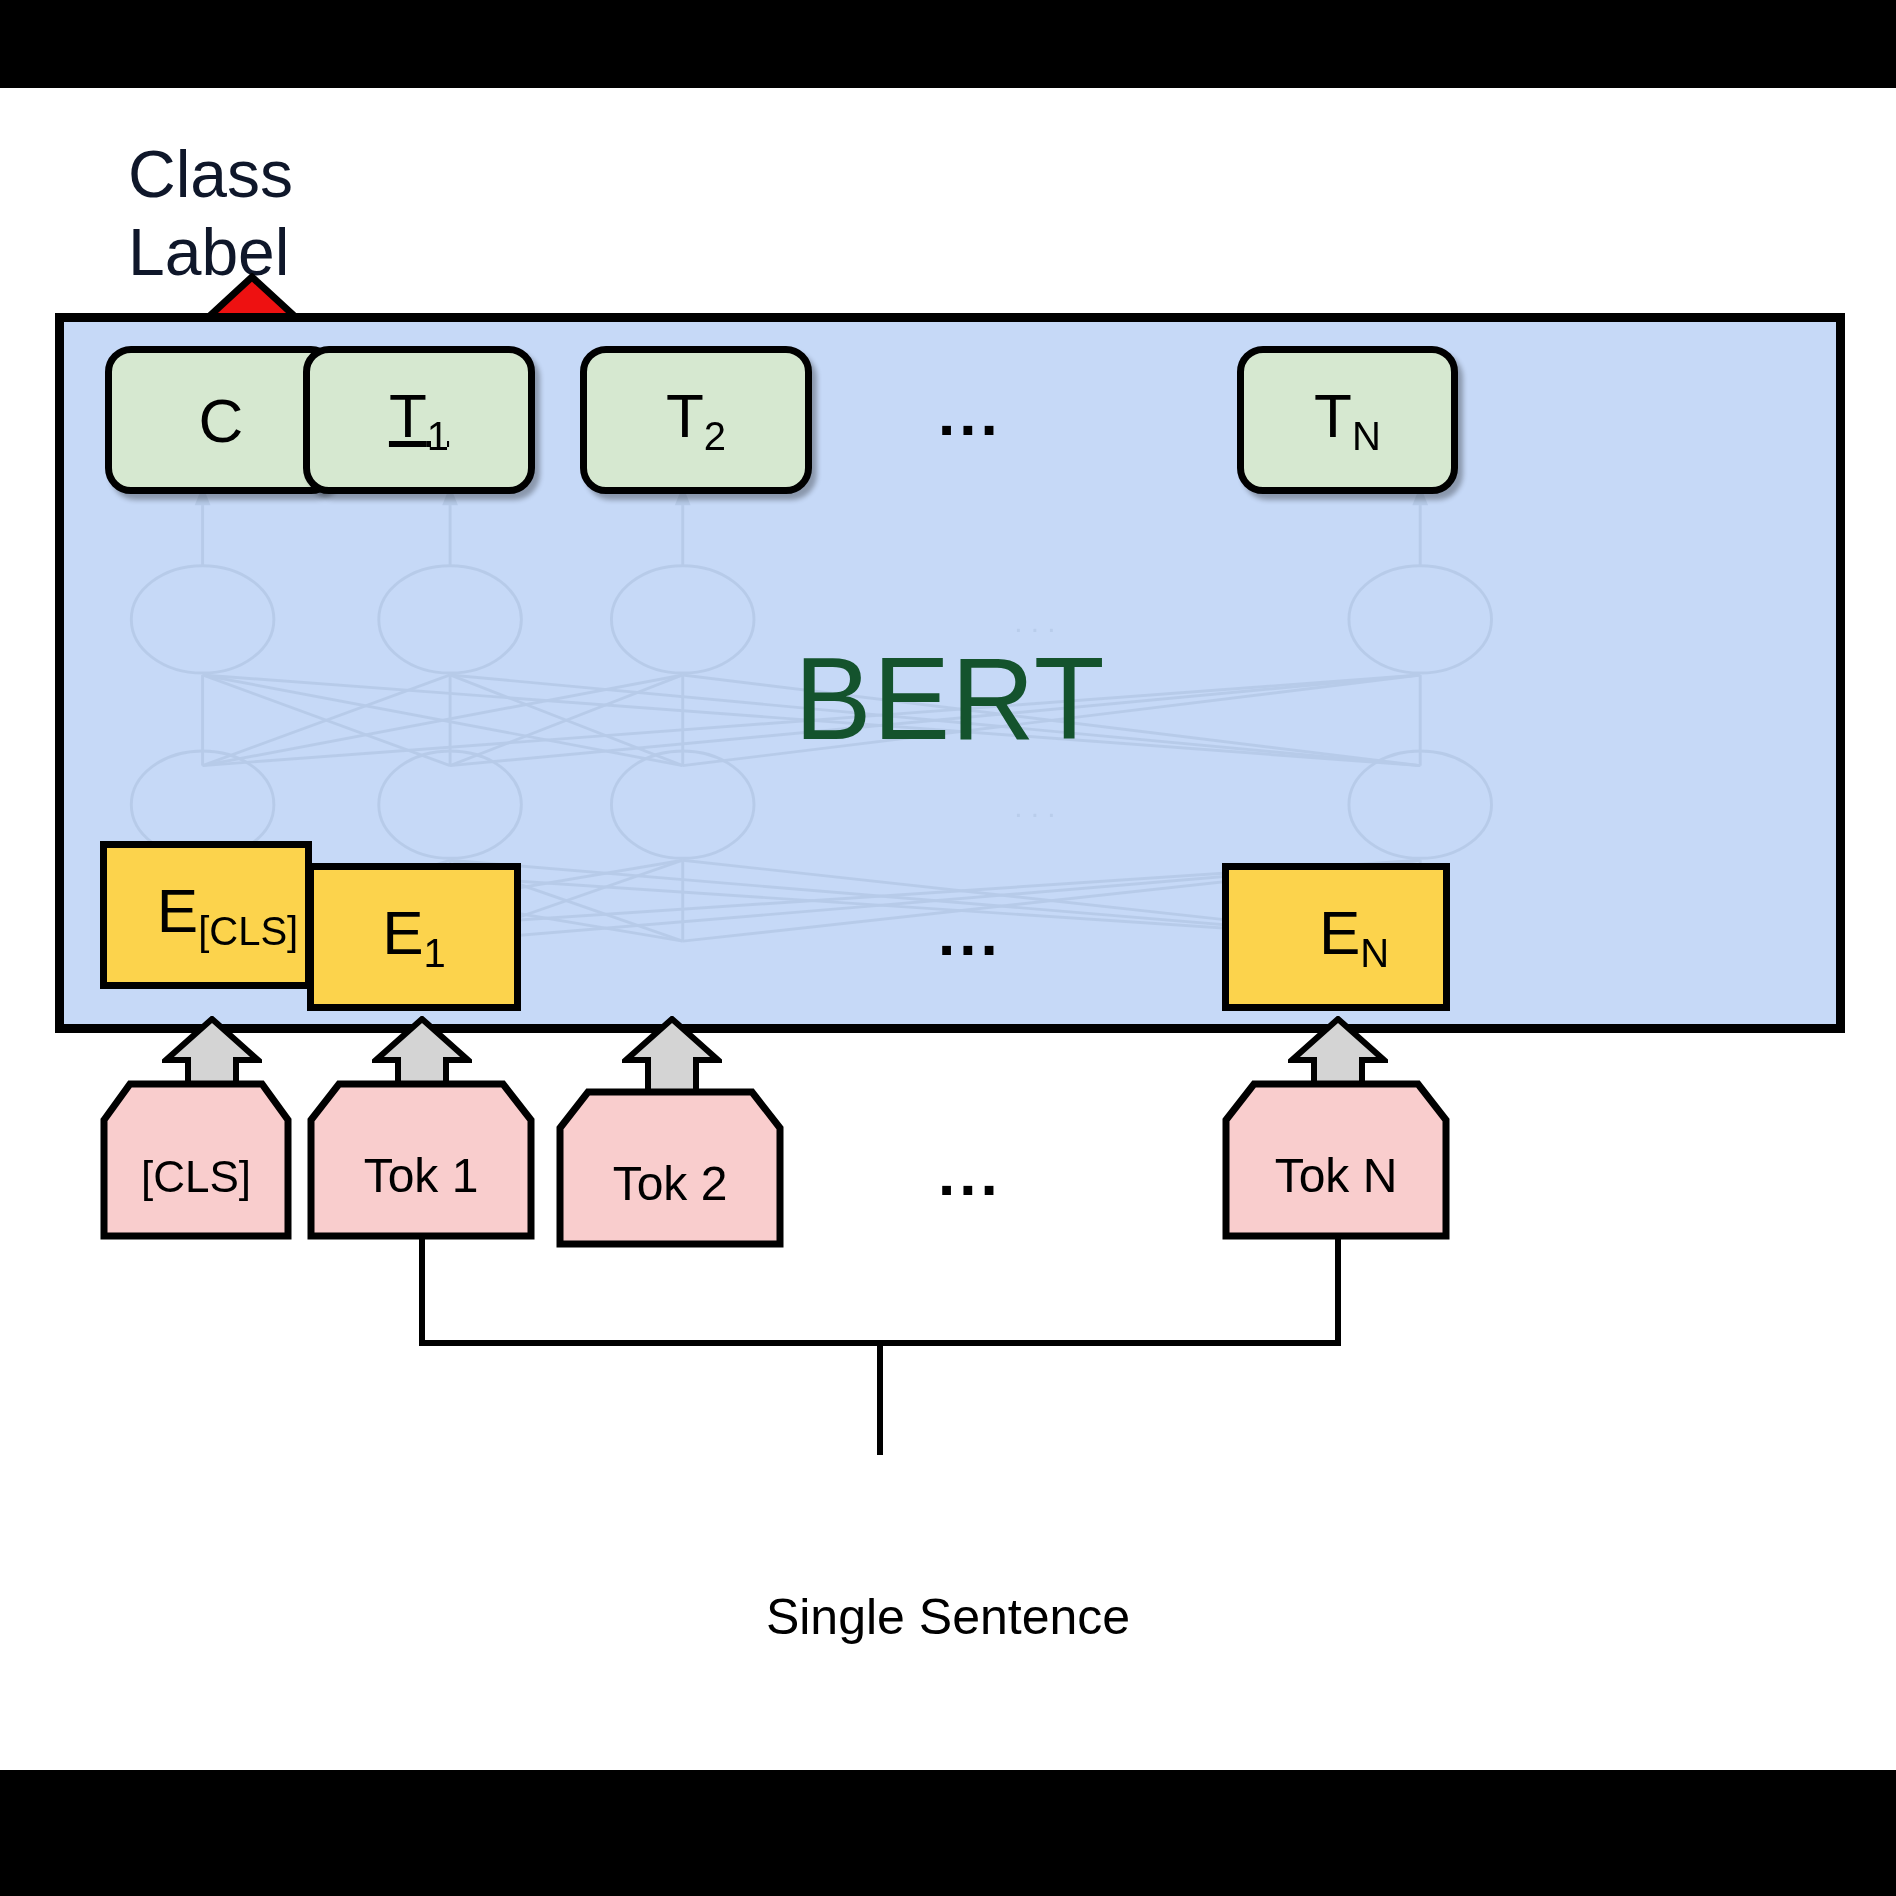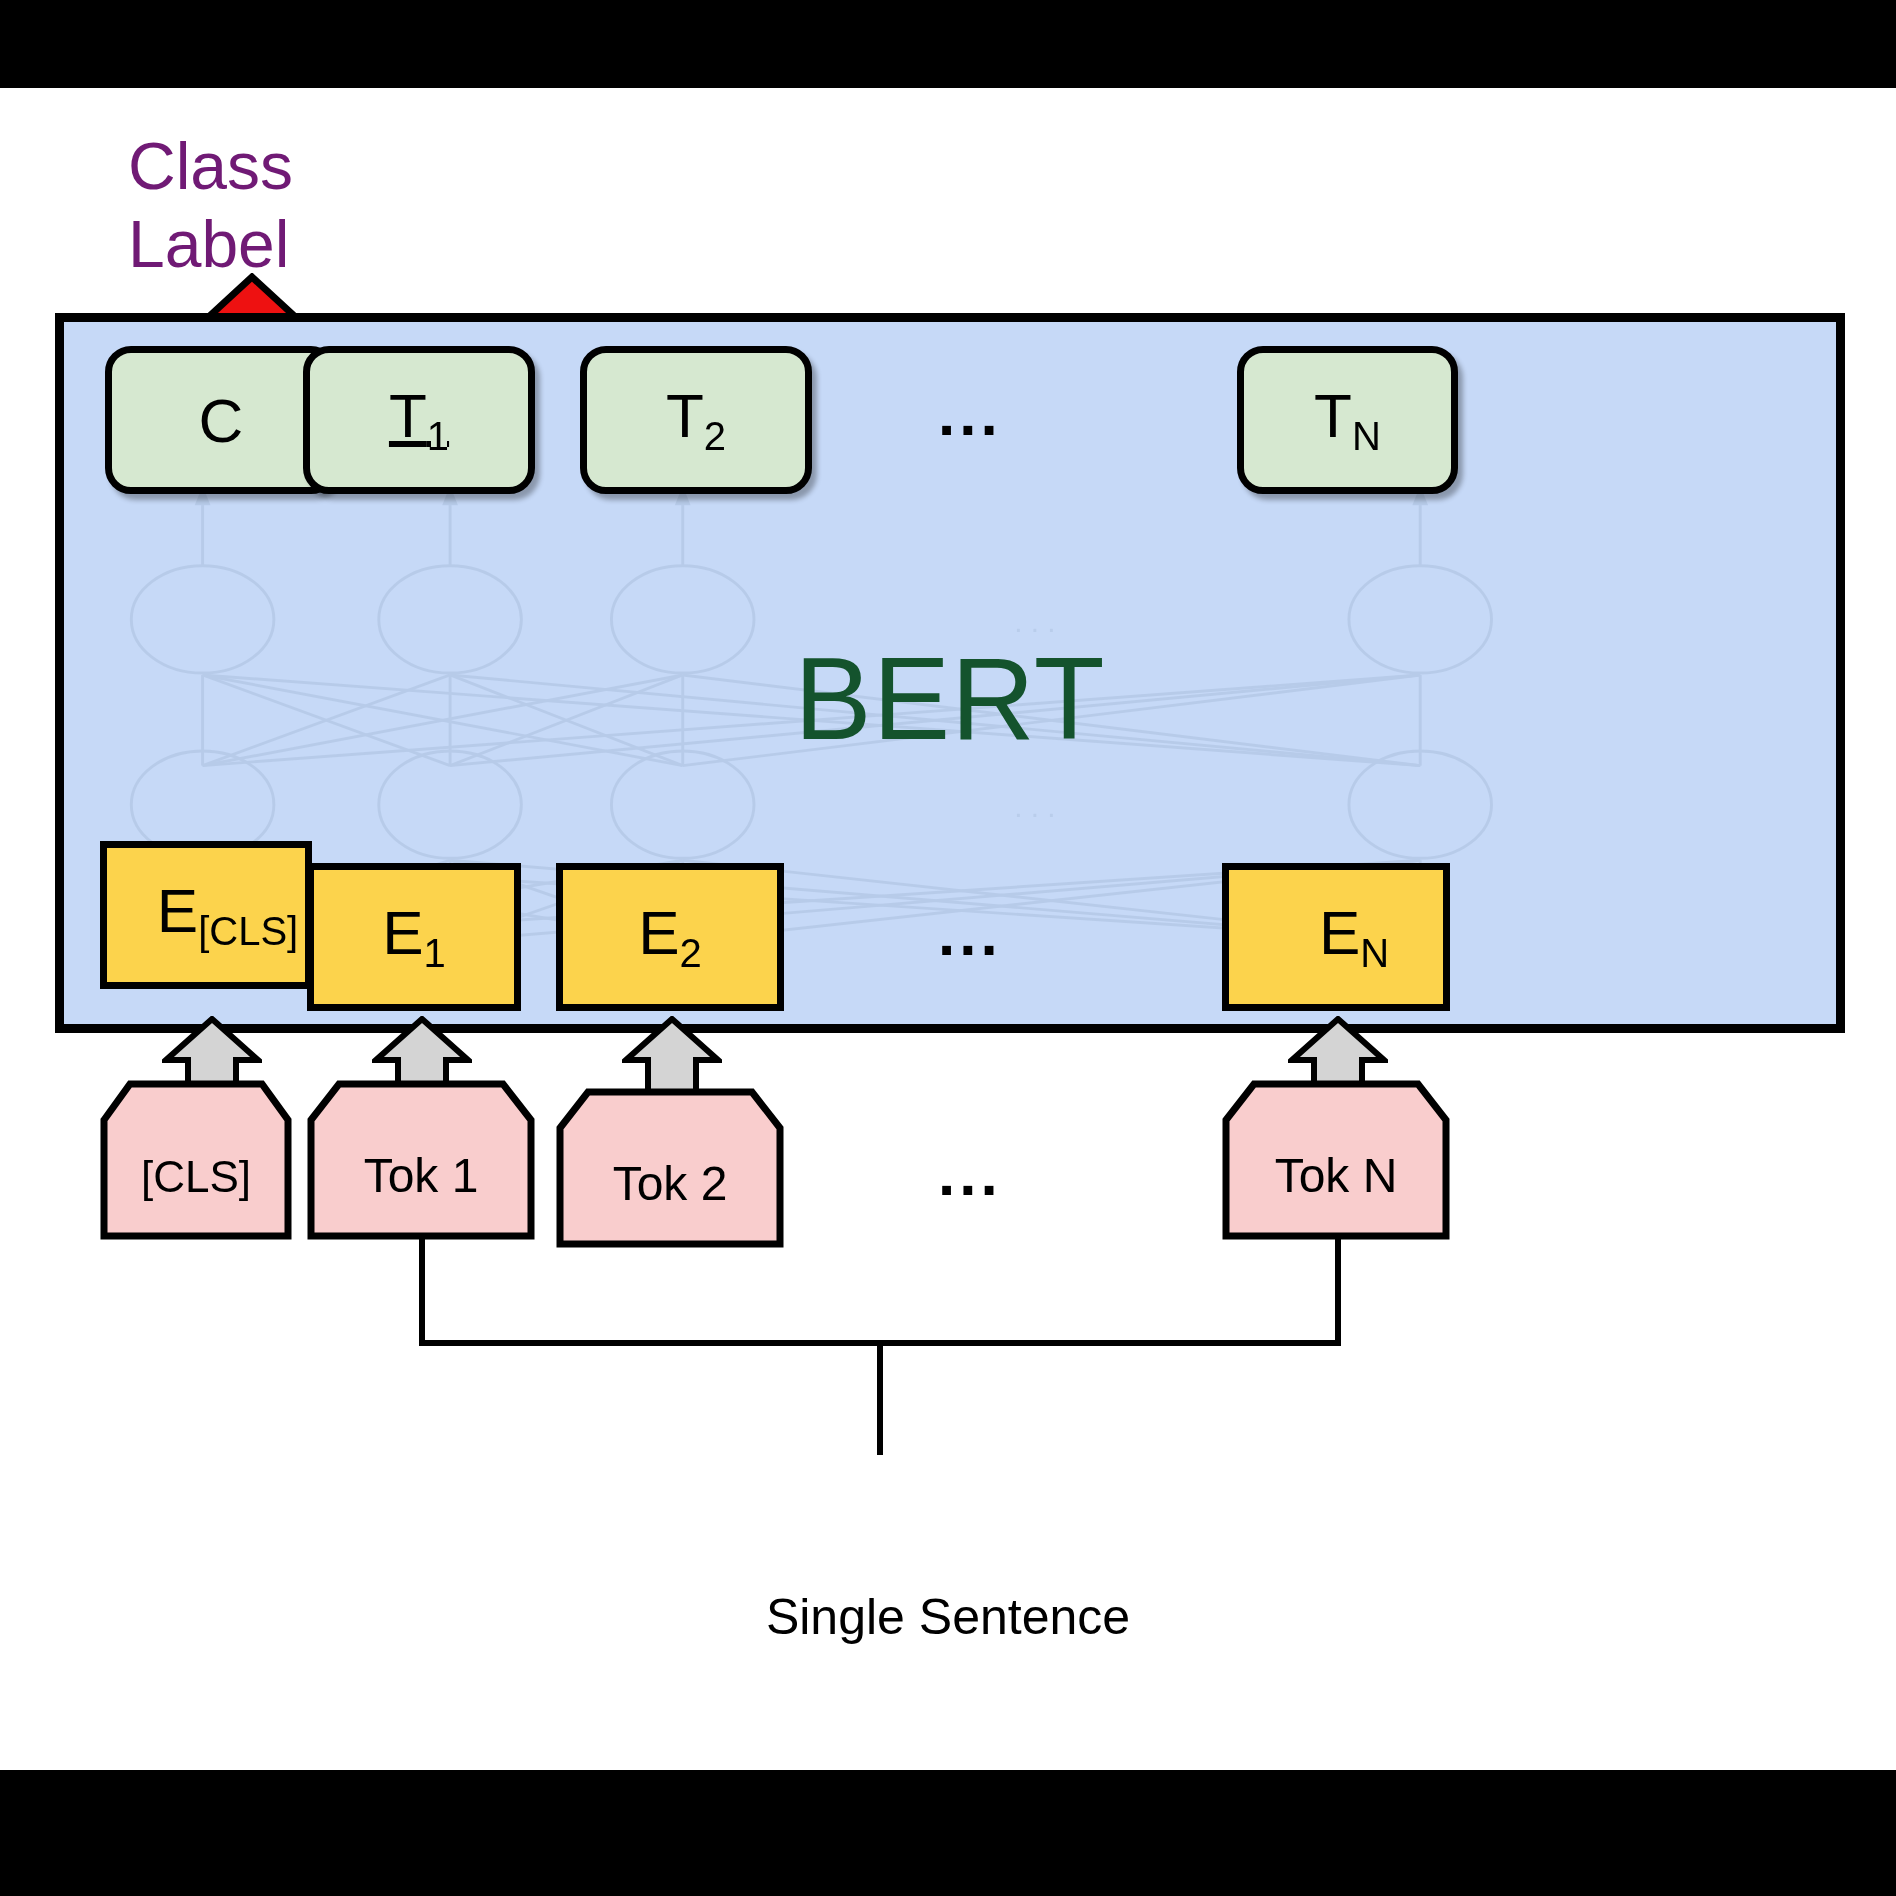--- a/index.html
+++ b/index.html
@@ -22,25 +22,25 @@
     top: 88px;
     width: 1896px;
     height: 1682px;
     background: #ffffff;
   }
 
   
   #class-label {
     position: absolute;
     left: 128px;
-    top: 40px;
+    top: 48px;
     width: 320px;
     font-size: 66px;
     line-height: 1.18;
-    color: #701a75;
+    color: #0f172a;
     white-space: pre-line;
   }
 
   
   #red-arrow {
     position: absolute;
     left: 198px;
     top: 185px;
     width: 108px;
     height: 110px;
@@ -240,23 +240,20 @@
       <span><span>T</span><span class="sub">N</span></span>
     </div>
     <div class="dots" style="left:938px; top:290px;">...</div>
 
     <div class="emb-box" style="left:100px; top:753px; width:212px;padding-left:43px;">
       <span><span>E</span><span class="sub">[CLS]</span></span>
     </div>
     <div class="emb-box" style="left:307px; top:775px; width:214px;">
       <span><span>E</span><span class="sub">1</span></span>
     </div>
-    <div class="emb-box" style="left:556px; top:775px; width:228px;">
-      <span><span>E</span><span class="sub">2</span></span>
-    </div>
     <div class="emb-box" style="left:1222px; top:775px; width:228px;padding-left:36px;">
       <span><span>E</span><span class="sub">N</span></span>
     </div>
     <div class="dots" style="left:938px; top:810px;">...</div>
 
     <svg class="gray-arrow" style="left:162px; top:928px; width:100px; height:98px;" viewBox="0 0 100 98">
       <polygon points="50,3 96,44 74,44 74,95 26,95 26,44 4,44" fill="#d4d4d4" stroke="#000000" stroke-width="6" stroke-linejoin="miter"></polygon>
     </svg>
     <svg class="gray-arrow" style="left:372px; top:928px; width:100px; height:98px;" viewBox="0 0 100 98">
       <polygon points="50,3 96,44 74,44 74,95 26,95 26,44 4,44" fill="#d4d4d4" stroke="#000000" stroke-width="6" stroke-linejoin="miter"></polygon>

